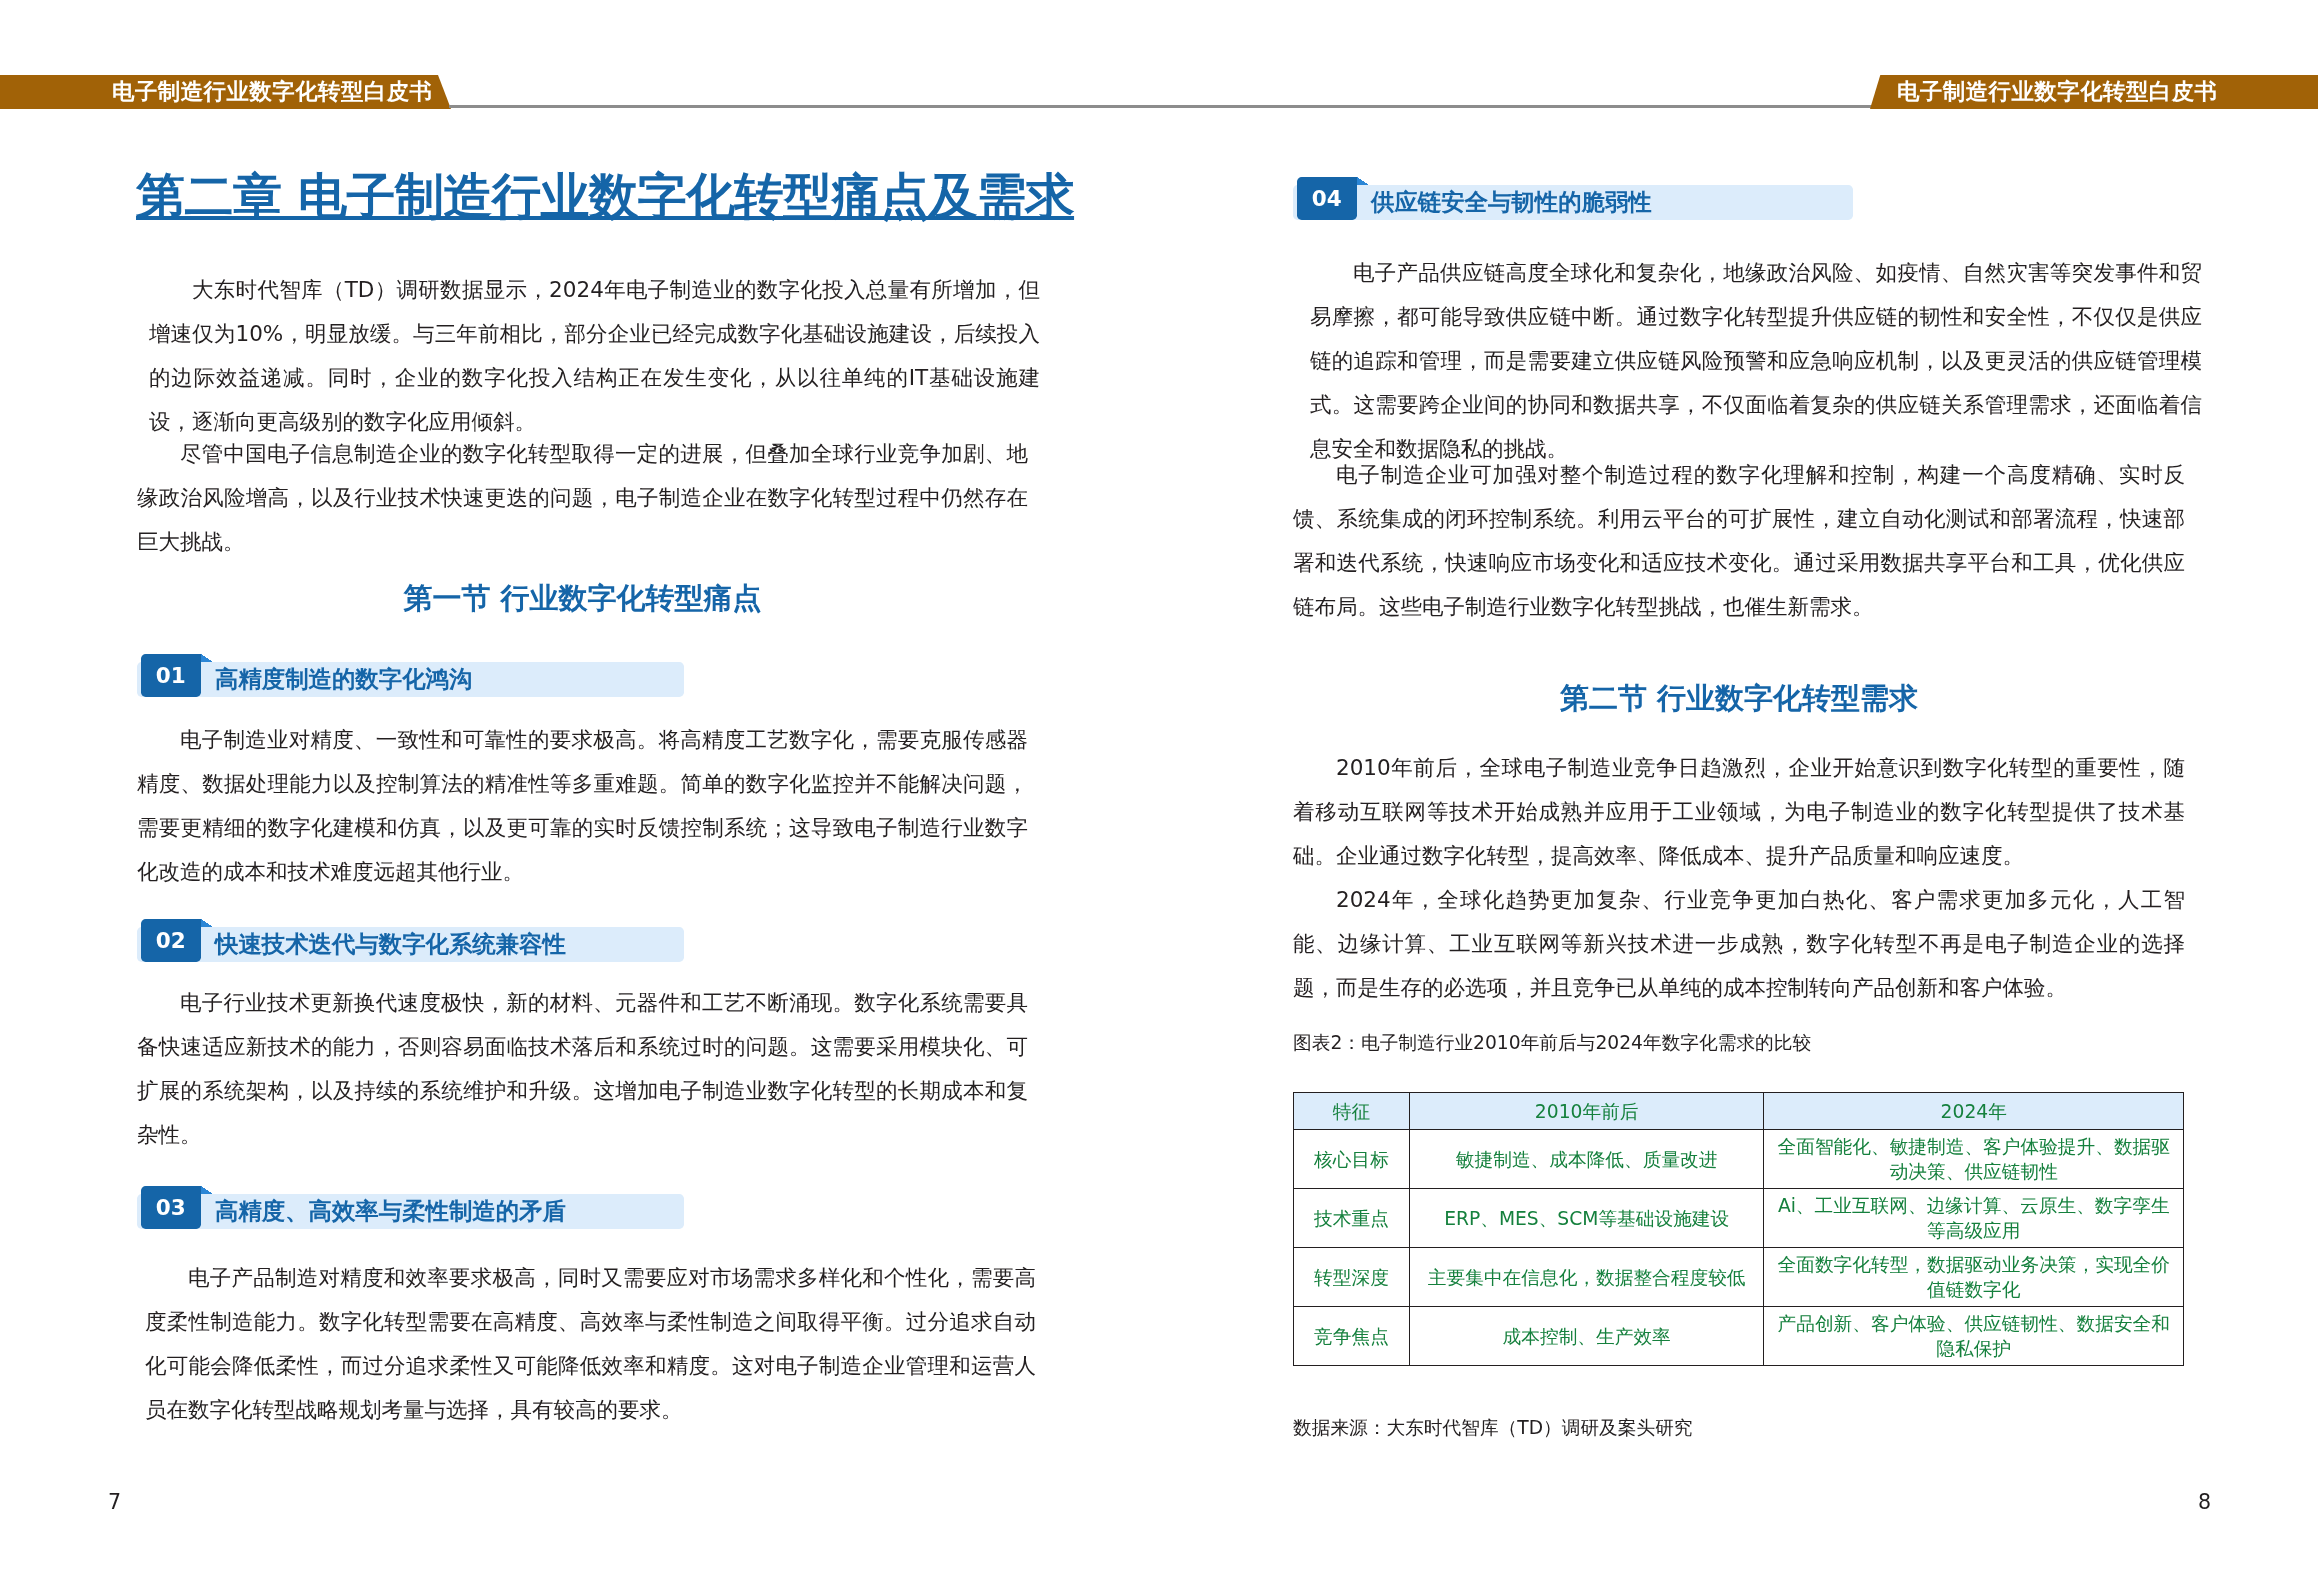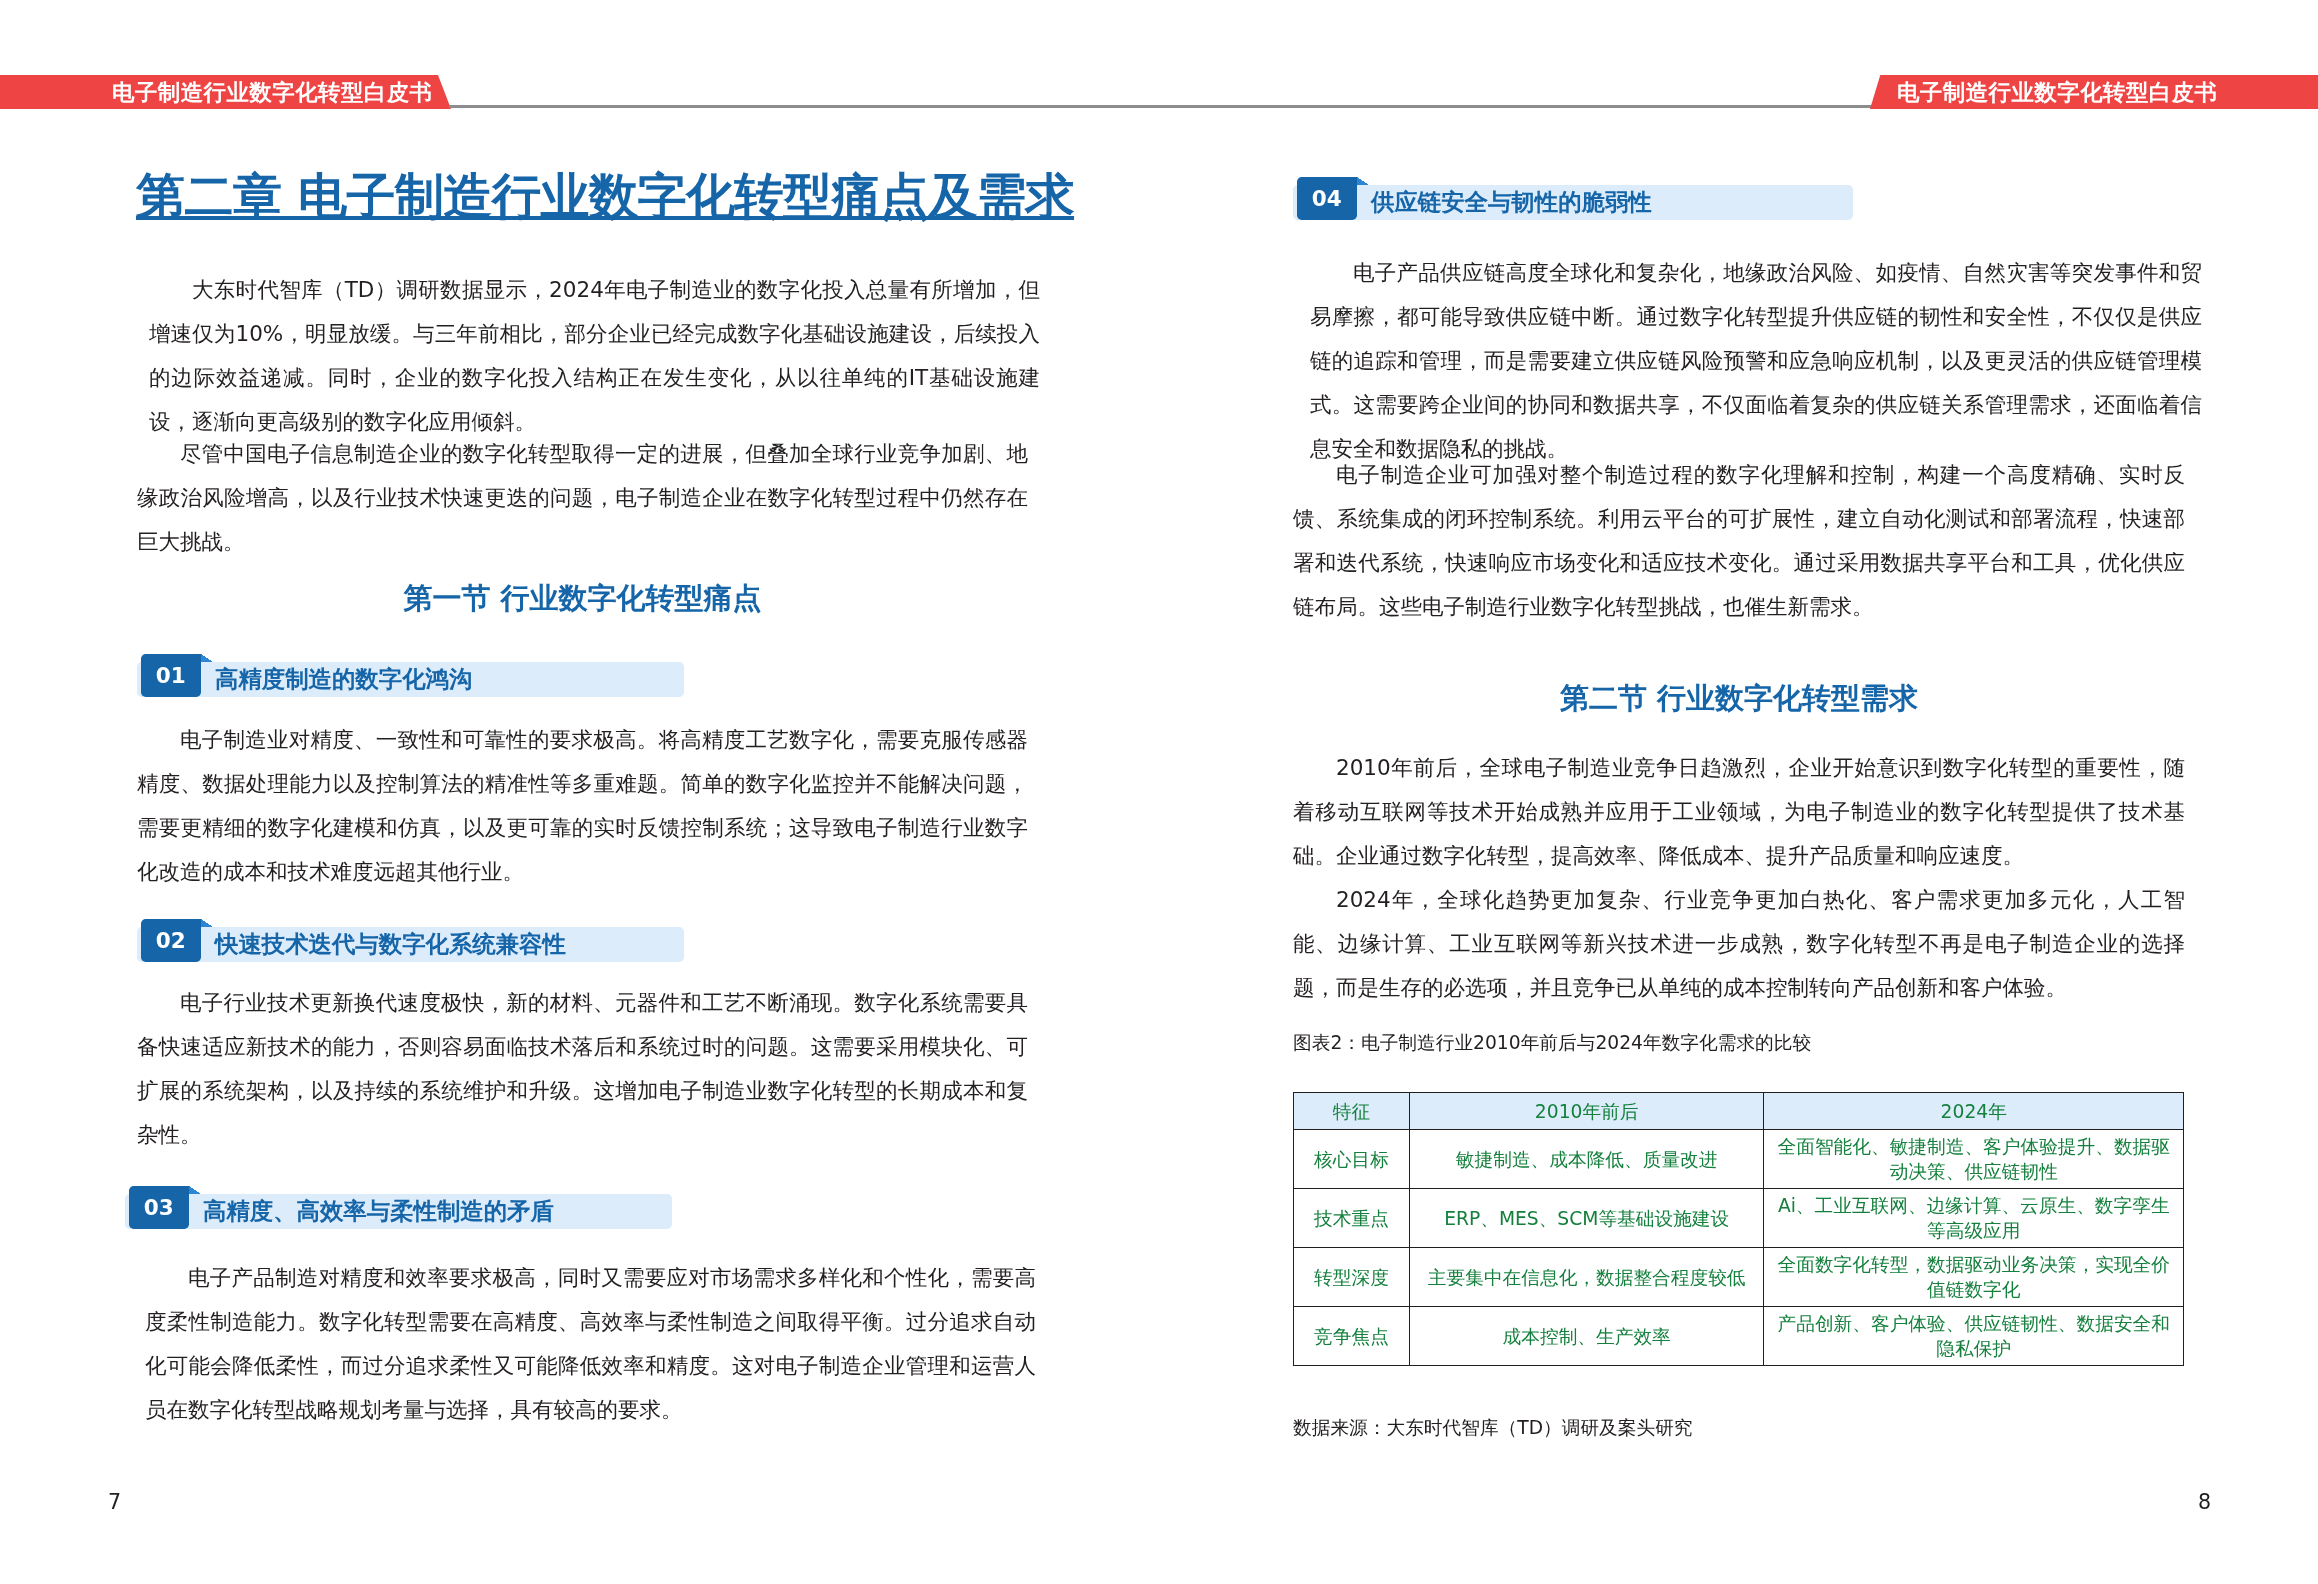--- a/index.html
+++ b/index.html
@@ -1,18 +1,18 @@
 <!DOCTYPE html>
 <html style="font-size:7.5px"><head>
 <meta charset="utf-8">
 <style>
   html, body { margin:0; padding:0; background:#ffffff; }
   body { width:2319px; height:1584px; position:relative; overflow:hidden; font-family:"DejaVu Sans","Liberation Sans",sans-serif; color:#231f20; }
   
-  .band { position:absolute; top:75px; height:34px; background:#ef4444; color:#ffffff; font-size:22.4px; line-height:34px; font-weight:bold; letter-spacing:0.5px; }
+  .band { position:absolute; top:75px; height:34px; background:#a16207; color:#ffffff; font-size:22.4px; line-height:34px; font-weight:bold; letter-spacing:0.5px;font-family:Liberation Serif, serif; }
   .band-left { left:0; width:451px; clip-path:polygon(0 0, 438px 0, 451px 100%, 0 100%); }
   .band-left span { position:absolute; left:112px; top:0; }
   .band-right { left:1870px; width:449px; clip-path:polygon(10.3px 0, 100% 0, 100% 100%, 0 100%); }
   .band-right span { position:absolute; left:27px; top:0; }
   .rule { position:absolute; top:105px; height:3.3px; background:#8c8c8c; left:449px; width:1426px; }
   
   .chapter-title { position:absolute; left:136px; top:166px; font-size:49px; line-height:61px; font-weight:bold; color:#1565a8; white-space:nowrap; letter-spacing:-0.5px;text-decoration:underline; }
   .section-title { position:absolute; font-size:29px; line-height:37px; font-weight:bold; color:#1565a8; text-align:center; white-space:nowrap; }
   
   .para { position:absolute; font-size:21.5px; line-height:44px; text-align:justify; text-justify:inter-ideograph; }
@@ -64,21 +64,21 @@
 <p class="para indent left-col" style="top:718px; margin:0;">电子制造业对精度、一致性和可靠性的要求极高。将高精度工艺数字化，需要克服传感器精度、数据处理能力以及控制算法的精准性等多重难题。简单的数字化监控并不能解决问题，需要更精细的数字化建模和仿真，以及更可靠的实时反馈控制系统；这导致电子制造行业数字化改造的成本和技术难度远超其他行业。</p>
 
 <div class="label" style="left:137px; top:919px;">
   <div class="bar"></div>
   <div class="fold2"></div>
   <div class="tab">02</div>
   <div class="title">快速技术迭代与数字化系统兼容性</div>
 </div>
 <p class="para indent left-col" style="top:981px; margin:0;">电子行业技术更新换代速度极快，新的材料、元器件和工艺不断涌现。数字化系统需要具备快速适应新技术的能力，否则容易面临技术落后和系统过时的问题。这需要采用模块化、可扩展的系统架构，以及持续的系统维护和升级。这增加电子制造业数字化转型的长期成本和复杂性。</p>
 
-<div class="label" style="left:125px; top:1186px;">
+<div class="label" style="left:137px; top:1186px;">
   <div class="bar"></div>
   <div class="fold2"></div>
   <div class="tab">03</div>
   <div class="title">高精度、高效率与柔性制造的矛盾</div>
 </div>
 <p class="para indent left-col" style="top:1248px; margin:8px;">电子产品制造对精度和效率要求极高，同时又需要应对市场需求多样化和个性化，需要高度柔性制造能力。数字化转型需要在高精度、高效率与柔性制造之间取得平衡。过分追求自动化可能会降低柔性，而过分追求柔性又可能降低效率和精度。这对电子制造企业管理和运营人员在数字化转型战略规划考量与选择，具有较高的要求。</p>
 
 <div class="pageno" style="left:108px; top:1491px;">7</div>
 
 <div class="label" style="left:1293px; top:177px; width:560px;">

